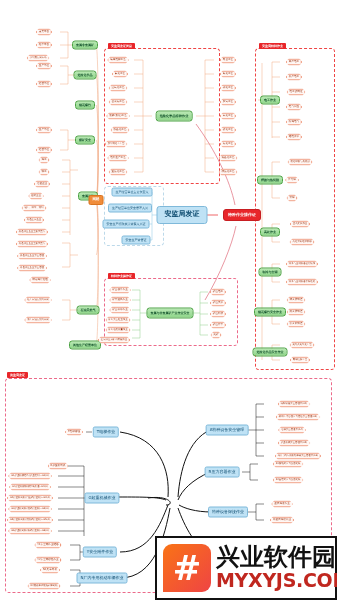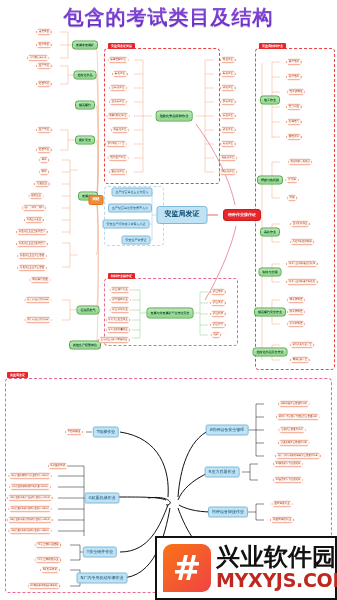--- a/index.html
+++ b/index.html
@@ -186,21 +186,20 @@
       <path d="M92,432 L86,432"></path>
       <path d="M92,498 L84,498 M84,466 L84,536 M84,466 L68,466 M84,476 L58,476 M84,487 L58,487 M84,498 L58,498 M84,509 L58,509 M84,520 L58,520 M84,531 L58,531"></path>
       <path d="M88,552 L80,552 M80,545 L80,560 M80,545 L70,545 M80,560 L70,560"></path>
       <path d="M88,578 L80,578 M80,570 L80,586 M80,570 L70,570 M80,586 L70,586"></path>
       <path d="M248,430 L256,430 M256,404 L256,456 M256,404 L264,404 M256,417 L264,417 M256,430 L264,430 M256,443 L264,443 M256,456 L264,456"></path>
       <path d="M242,472 L250,472 M250,464 L250,480 M250,464 L258,464 M250,480 L258,480"></path>
       <path d="M248,512 L256,512 M256,504 L256,520 M256,504 L264,504 M256,520 L264,520"></path>
     </g>
   </svg>
 
-  <div class="title">包含的考试类目及结构</div>
 
   <div class="region" style="left:104px;top:48px;width:116px;height:136px;"></div>
   <div class="region" style="left:255px;top:48px;width:80px;height:322px;"></div>
   <div class="region pink" style="left:104px;top:278px;width:134px;height:68px;"></div>
   <div class="region pink" style="left:5px;top:378px;width:327px;height:215px;"></div>
   <div class="region blue" style="left:104px;top:186px;width:60px;height:60px;border-color:#bcd9ea;"></div>
 
   <div class="sectag" style="left:108px;top:43px;">安监局发证类目</div>
   <div class="sectag" style="left:259px;top:43px;">安监局特种作业</div>
   <div class="sectag" style="left:108px;top:273px;">特种作业操作证</div>

